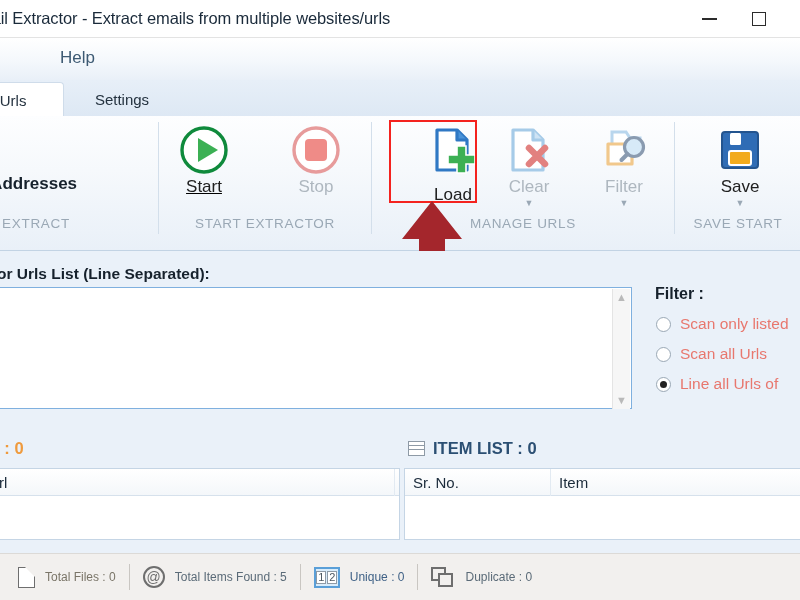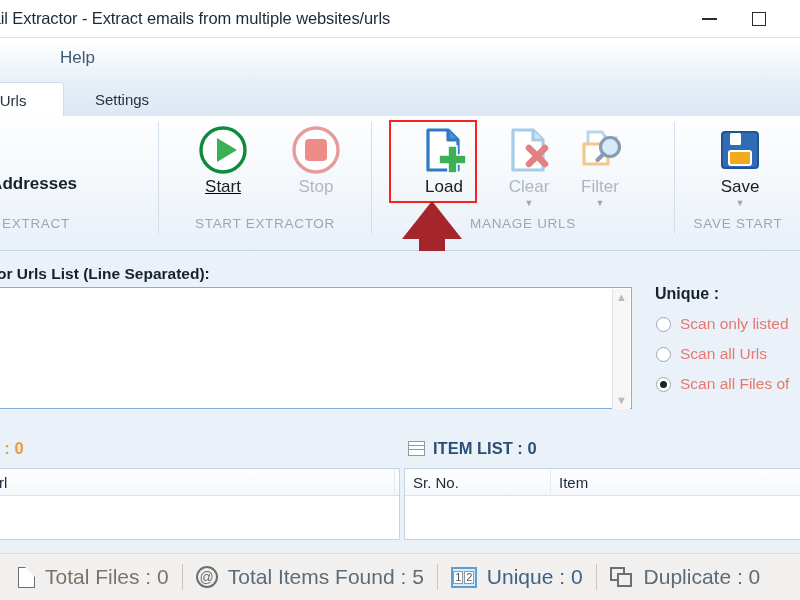--- a/index.html
+++ b/index.html
@@ -195,21 +195,21 @@
   .statusbar {
     position: absolute; left: 0; top: 553px; width: 800px; height: 47px;
     background: #f2f0ee; border-top: 1px solid #dcdad7;
     display: flex; align-items: center;
   }
   .status-cell {
     display: flex; align-items: center; height: 47px; padding: 0 13px;
     position: relative;
   }
   .status-text {
-    font-size: 21px; margin-left: 10px; white-space: nowrap;
+    font-size: 12px; margin-left: 10px; white-space: nowrap;
   }
   .st-files { color: #7a7568; }
   .st-found { color: #5b6b78; }
   .st-uniq  { color: #3f6186; }
   .st-dup   { color: #5b6b78; }
   .status-div {
     width: 1px; height: 26px; background: #c9c6c2;
   }
   .ico-doc {
     width: 17px; height: 21px; border: 1.8px solid #6e6e6e; flex: none;
@@ -271,41 +271,41 @@
   </div>
 
   <div class="ribbon">
 
     <div class="extract-head">mail Addresses</div>
 
     <div class="rgroup-sep" style="left:158px;"></div>
     <div class="rgroup-sep" style="left:371px;"></div>
     <div class="rgroup-sep" style="left:674px;"></div>
 
-    <div class="rbtn" style="left:179px;text-decoration:underline;">
+    <div class="rbtn" style="left:160px;text-decoration:underline;">
       <div class="rbtn-icon">
         <svg width="52" height="52" viewBox="0 0 52 52">
           <circle cx="26" cy="26" r="22" fill="#ffffff" stroke="#0f8a3c" stroke-width="3.4"></circle>
           <path d="M20 14 L40 26 L20 38 Z" fill="#3cb054"></path>
         </svg>
       </div>
       <div class="rbtn-label">Start</div>
     </div>
 
     <div class="rbtn" style="left:272px;">
       <div class="rbtn-icon">
         <svg width="52" height="52" viewBox="0 0 52 52">
           <circle cx="26" cy="26" r="22" fill="#ffffff" stroke="#e79b9b" stroke-width="3.4"></circle>
           <rect x="15" y="15" width="22" height="22" rx="4" fill="#ef8b87"></rect>
         </svg>
       </div>
       <div class="rbtn-label disabled">Stop</div>
     </div>
 
-    <div class="rbtn" style="left:400px;">
+    <div class="rbtn" style="left:409px;gap:8px;">
       <div class="rbtn-icon">
         <svg width="52" height="52" viewBox="0 0 52 52">
           <path d="M10 6 h20 l10 10 v30 h-30 z" fill="#ffffff" stroke="#2f78c4" stroke-width="3.2" stroke-linejoin="round"></path>
           <path d="M30 6 v10 h10" fill="#4a93d9" stroke="#2f78c4" stroke-width="3.2" stroke-linejoin="round"></path>
           <path d="M30 22 h9 v9 h9 v9 h-9 v9 h-9 v-9 h-9 v-9 h9 z" fill="#3cb054" stroke="#ffffff" stroke-width="1.6"></path>
         </svg>
       </div>
       <div class="rbtn-label">Load</div>
     </div>
 
@@ -314,21 +314,21 @@
         <svg width="52" height="52" viewBox="0 0 52 52">
           <path d="M10 6 h20 l10 10 v30 h-30 z" fill="#ffffff" stroke="#a6cbe8" stroke-width="3.2" stroke-linejoin="round"></path>
           <path d="M30 6 v10 h10" fill="#cfe3f4" stroke="#a6cbe8" stroke-width="3.2" stroke-linejoin="round"></path>
           <path d="M26 24 l16 16 M42 24 l-16 16" stroke="#e2817f" stroke-width="6.5" stroke-linecap="round"></path>
         </svg>
       </div>
       <div class="rbtn-label disabled">Clear</div>
       <div class="rbtn-caret">▼</div>
     </div>
 
-    <div class="rbtn" style="left:556px;">
+    <div class="rbtn" style="left:580px;">
       <div class="rbtn-icon">
         <svg width="52" height="52" viewBox="0 0 52 52">
           <path d="M14 8 h14 l4 6 h10 v12 h-28 z" fill="#ffffff" stroke="#b9d6ed" stroke-width="3"></path>
           <path d="M10 20 h24 v20 h-24 z" fill="#ffffff" stroke="#f1c88c" stroke-width="3.2" stroke-linejoin="round"></path>
           <circle cx="36" cy="23" r="9.5" fill="#d7eaf8" stroke="#8a9bb0" stroke-width="3.2"></circle>
           <path d="M29.5 30 l-6 6" stroke="#8a9bb0" stroke-width="4" stroke-linecap="round"></path>
         </svg>
       </div>
       <div class="rbtn-label disabled">Filter</div>
       <div class="rbtn-caret">▼</div>
@@ -361,33 +361,33 @@
 
   <div class="url-label">site or Urls List (Line Separated):</div>
 
   <div class="url-box">
     <div class="url-scroll">
       <div class="sb-arrow">▲</div>
       <div class="sb-arrow">▼</div>
     </div>
   </div>
 
-  <div class="opts-title">Unique :</div>
+  <div class="opts-title">Filter :</div>
 
   <div class="radio-row" style="top:313px;">
     <div class="radio-dot"></div>
     <div class="radio-label">Scan only listed</div>
   </div>
   <div class="radio-row" style="top:343px;">
     <div class="radio-dot"></div>
     <div class="radio-label">Scan all Urls</div>
   </div>
   <div class="radio-row" style="top:373px;">
     <div class="radio-dot checked"></div>
-    <div class="radio-label">Scan all Files of</div>
+    <div class="radio-label">Line all Urls of</div>
   </div>
 
   <div class="lists"></div>
 
   <div class="list-header lh-left">
     <div class="lh-title">LIST : 0</div>
   </div>
 
   <div class="list-header lh-right">
     <div class="grid-icon"></div>

